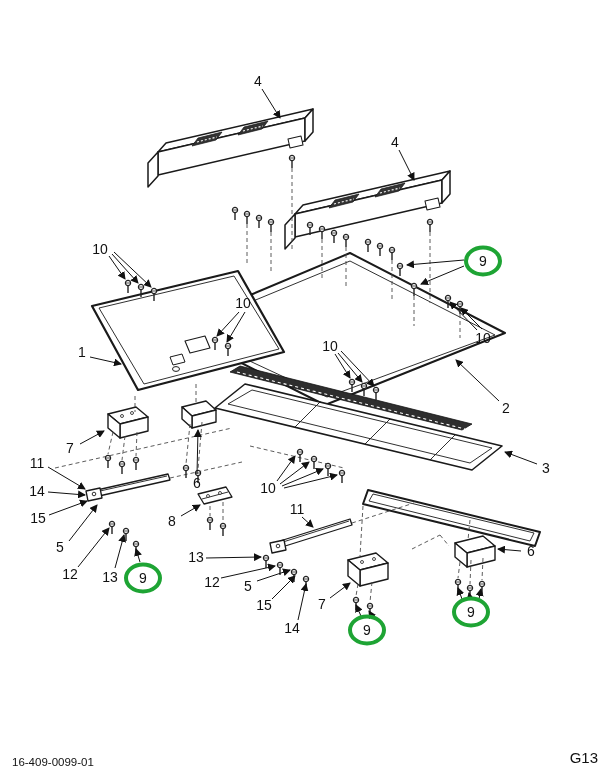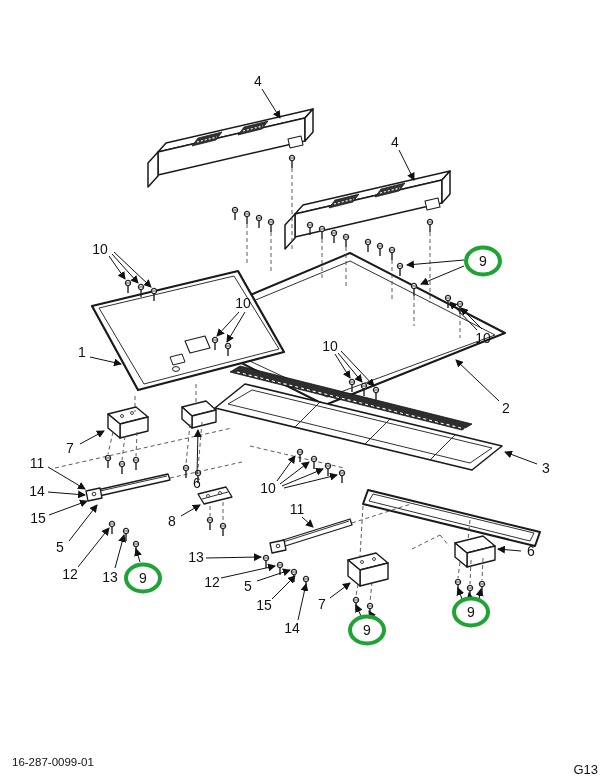--- a/index.html
+++ b/index.html
@@ -1,20 +1,20 @@
 <!DOCTYPE html>
 <html><head>
 <meta charset="utf-8">
 <style>
   html,body{margin:0;padding:0;background:#e8e8e8;}
   .page{position:relative;width:610px;height:777px;background:#ffffff;
         font-family:"Liberation Sans",sans-serif;overflow:hidden;margin:0 auto;}
   svg{position:absolute;left:0;top:0;}
   .footer-left{position:absolute;left:12px;bottom:9px;font-size:11.5px;color:#111;}
-  .footer-right{position:absolute;right:12px;bottom:0;font-size:13px;color:#111;}
+  .footer-right{position:absolute;right:12px;bottom:11px;font-size:15px;color:#111;}
   .dash{stroke:#4a4a4a;stroke-width:0.9;stroke-dasharray:4 3;fill:none;}
   .part{fill:#ffffff;stroke:#1a1a1a;stroke-linejoin:round;}
   .thin{fill:none;stroke:#1a1a1a;stroke-width:0.9;}
 </style>
 </head>
 <body>
 
 <div class="page">
 
 <svg id="diagram" width="610" height="777" viewBox="0 0 610 777">
@@ -293,16 +293,16 @@
         <ellipse cx="367" cy="630" rx="17" ry="13.5" fill="none" stroke="#1ea434" stroke-width="4"></ellipse>
         <text x="367" y="635" text-anchor="middle" font-size="14" fill="#111111">9</text>
         <line x1="462" y1="599" x2="458" y2="588" stroke="#111111" stroke-width="1" marker-end="url(#arrowhead)"></line>
         <line x1="470" y1="598" x2="469" y2="593" stroke="#111111" stroke-width="1" marker-end="url(#arrowhead)"></line>
         <line x1="479" y1="599" x2="481" y2="589" stroke="#111111" stroke-width="1" marker-end="url(#arrowhead)"></line>
         <ellipse cx="471" cy="612" rx="17" ry="13.5" fill="none" stroke="#1ea434" stroke-width="4"></ellipse>
         <text x="471" y="617" text-anchor="middle" font-size="14" fill="#111111">9</text>
       </g>
 </svg>
 
-<div class="footer-left">16-287-0099-01</div>
+<div class="footer-left">16-409-0099-01</div>
 <div class="footer-right">G13</div>
 
 </div>
 
 </body></html>

